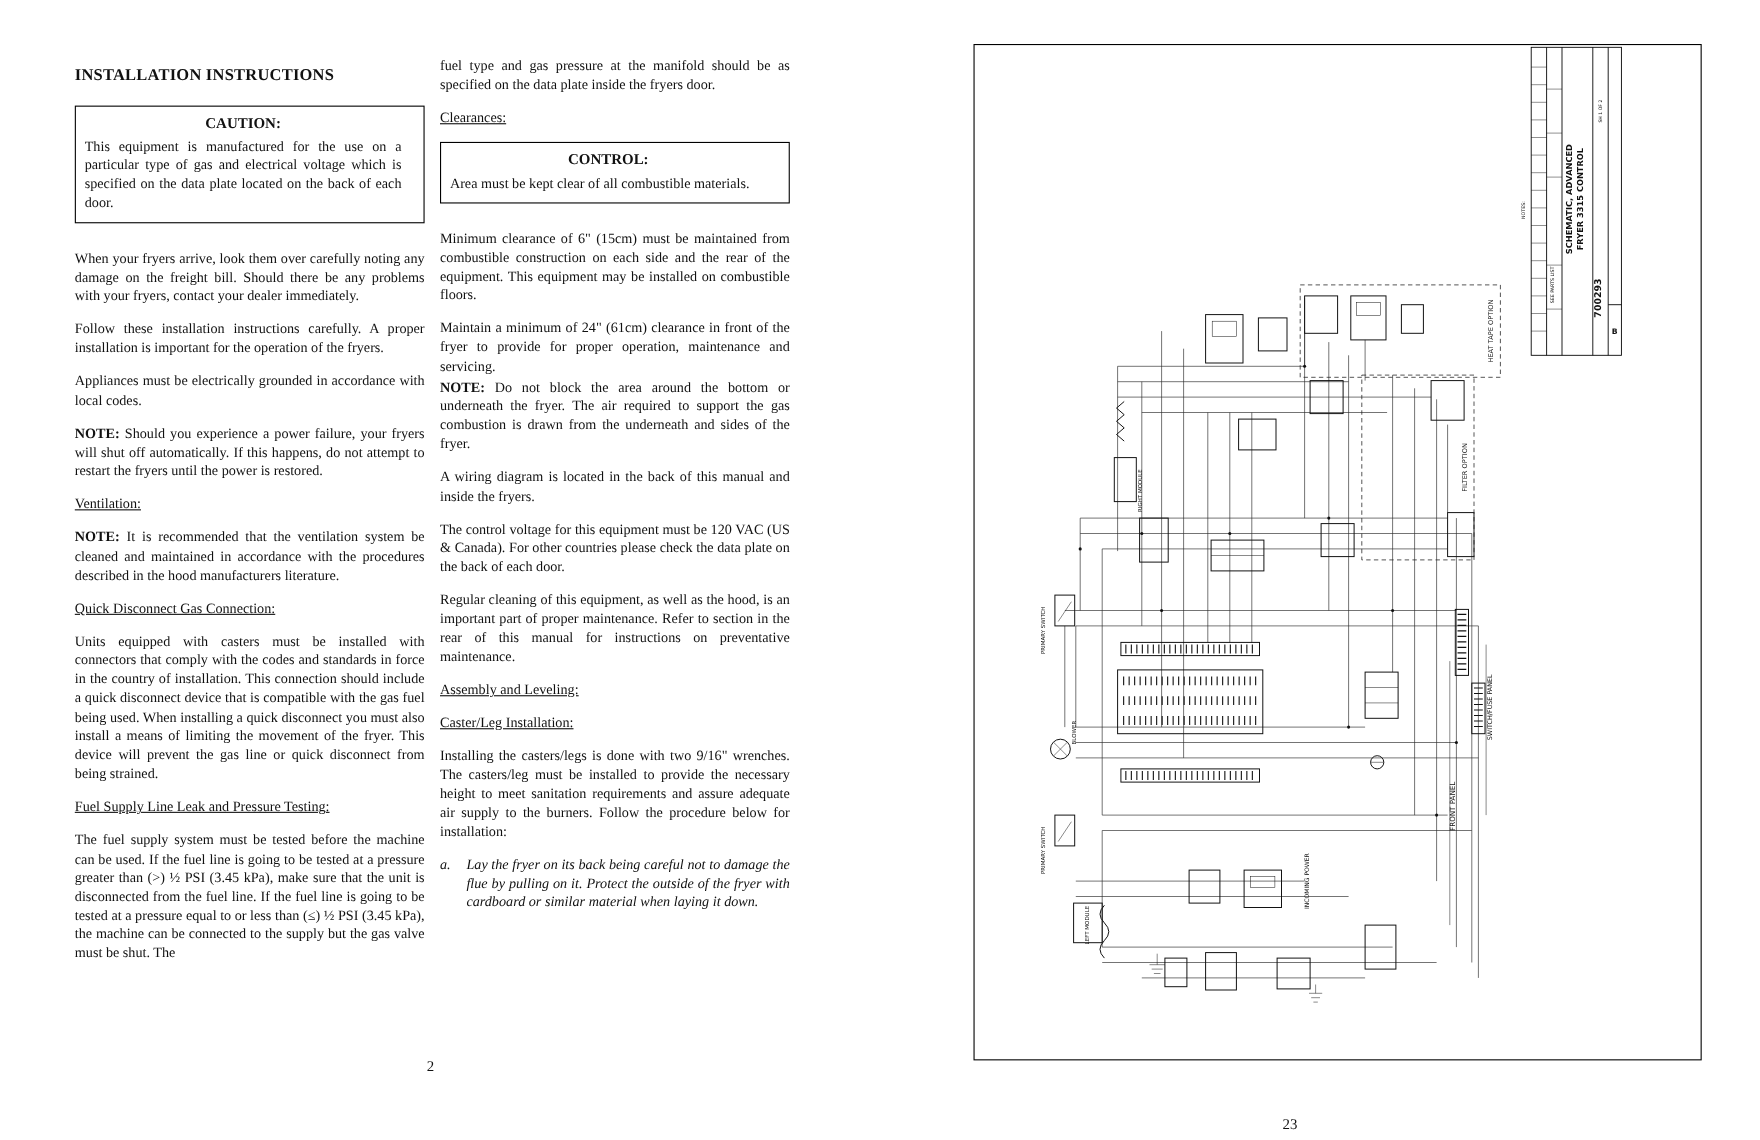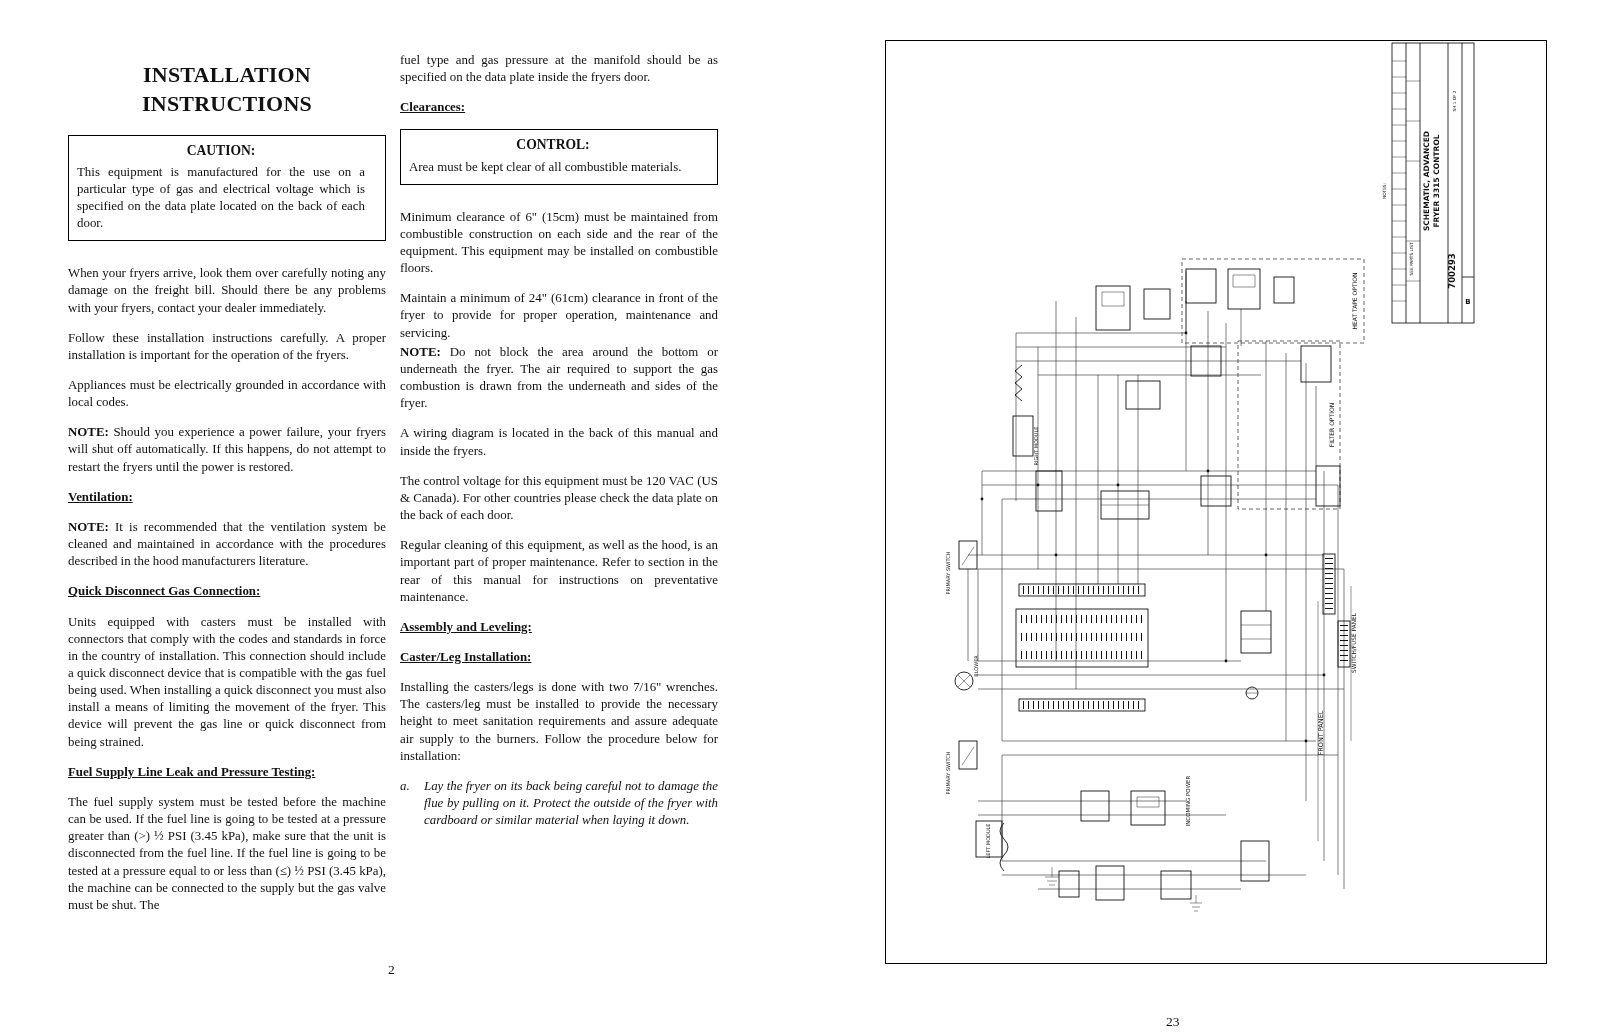--- a/index.html
+++ b/index.html
@@ -4,26 +4,26 @@
 <style>
   html,body{margin:0;padding:0;}
   body{
     width:1600px;height:1036px;position:relative;background:#ffffff;
     font-family:"Liberation Serif", serif;color:#111;
     -webkit-font-smoothing:antialiased;
   }
   .col{position:absolute;width:318px;font-size:12.9px;line-height:1.33;text-align:justify;}
   .col1{left:68px;top:60px;}
   .col2{left:400px;top:52px;}
-  h1.doc-title{font-size:22px;font-weight:bold;text-align:center;margin:0 0 16px 0;letter-spacing:.2px;}
+  h1.doc-title{font-size:15px;font-weight:bold;margin:0 0 16px 0;letter-spacing:.2px;}
   .alert-box{border:1.7px solid #000;padding:3px 20px 8px 8px;margin:0 0 24px 0;}
   .alert-heading{text-align:center;font-weight:bold;font-size:13.6px;margin:3px 0 4px 0;}
   .alert-box p{margin:0;}
   p.para{margin:0 0 13px 0;}
-  h2.subhead{font-size:12.9px;font-weight:bold;text-decoration:underline;margin:0 0 13px 0;}
+  h2.subhead{font-size:12.9px;font-weight:normal;text-decoration:underline;margin:0 0 13px 0;}
   .note-label{font-weight:bold;}
   .item-a{font-style:italic;display:flex;margin:2px 0 0 0;}
   .item-a .marker{flex:0 0 24px;}
   .item-a .itext{flex:1;text-align:justify;}
   .pageno{position:absolute;font-size:13.5px;}
   .pageno-left{left:388px;top:962px;}
   .pageno-right{left:1166px;top:1014px;}
   .schematic-page{position:absolute;left:885px;top:40px;width:660px;height:922px;border:1.2px solid #000;background:#fff;}
   .schematic-page svg{display:block;width:660px;height:920px;}
   .schematic-page text{font-family:"DejaVu Sans", sans-serif;fill:#111;}
@@ -76,21 +76,21 @@
     <p class="para" style="margin-bottom:2px">Maintain a minimum of 24" (61cm) clearance in front of the fryer to provide for proper operation, maintenance and servicing.</p>
     <p class="para"><span class="note-label">NOTE:</span><span> Do not block the area around the bottom or underneath the fryer. The air required to support the gas combustion is drawn from the underneath and sides of the fryer.</span></p>
 
     <p class="para">A wiring diagram is located in the back of this manual and inside the fryers.</p>
     <p class="para">The control voltage for this equipment must be 120 VAC (US &amp; Canada). For other countries please check the data plate on the back of each door.</p>
     <p class="para">Regular cleaning of this equipment, as well as the hood, is an important part of proper maintenance. Refer to section in the rear of this manual for instructions on preventative maintenance.</p>
 
     <h2 class="subhead">Assembly and Leveling:</h2>
 
     <h2 class="subhead">Caster/Leg Installation:</h2>
-    <p class="para">Installing the casters/legs is done with two 7/16" wrenches. The casters/leg must be installed to provide the necessary height to meet sanitation requirements and assure adequate air supply to the burners. Follow the procedure below for installation:</p>
+    <p class="para">Installing the casters/legs is done with two 9/16" wrenches. The casters/leg must be installed to provide the necessary height to meet sanitation requirements and assure adequate air supply to the burners. Follow the procedure below for installation:</p>
 
     <div class="item-a">
       <span class="marker">a.</span>
       <span class="itext">Lay the fryer on its back being careful not to damage the flue by pulling on it. Protect the outside of the fryer with cardboard or similar material when laying it down.</span>
     </div>
   </section>
 
   <div class="pageno pageno-left">2</div>
 
   <div class="schematic-page">

